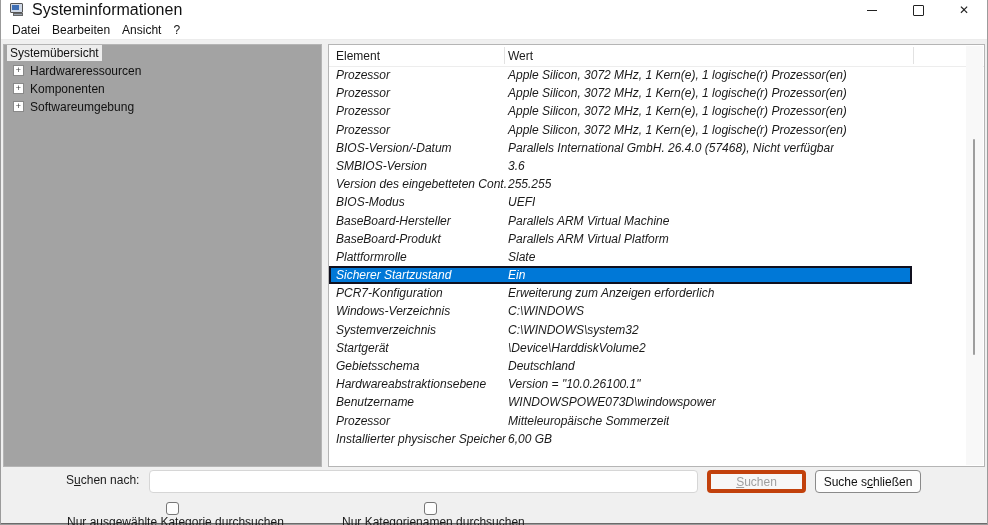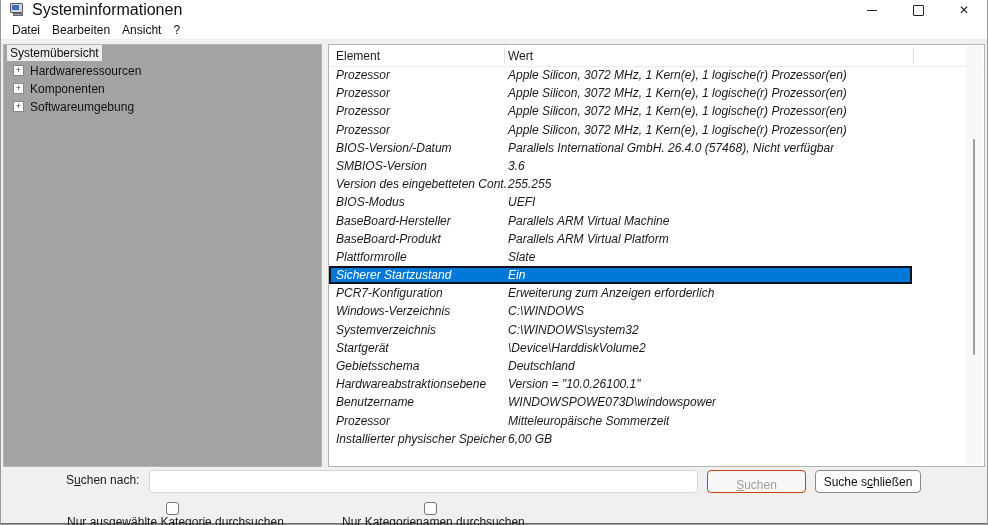--- a/index.html
+++ b/index.html
@@ -39,21 +39,21 @@
   .cell-wert{padding-left:2px;white-space:nowrap;overflow:hidden;}
   .row.selected{width:583px;background:var(--sel-bg,#0078d7);color:var(--sel-fg,#fff);outline:2px solid var(--sel-border,#10101e);outline-offset:-2px;}
   .scroll-track{position:absolute;top:1px;bottom:1px;right:1px;width:17px;background:#f8f8f8;}
   .scroll-thumb{position:absolute;right:8px;top:93px;width:2px;height:216px;background:#9e9e9e;border-radius:1px;}
 
   
   .bottombar{position:absolute;left:1px;right:1px;top:467px;height:56px;background:#f0f0f0;}
   .search-label{position:absolute;left:65px;top:6px;}
   .search-input{position:absolute;left:148px;top:3px;width:549px;height:23px;box-sizing:border-box;background:#fff;border:1px solid #d6d6d6;border-radius:4px;font-family:inherit;font-size:12px;padding:0 6px;}
   .btn{position:absolute;top:3px;height:23px;box-sizing:border-box;border-radius:4px;font-size:12px;display:flex;align-items:center;justify-content:center;}
-  .btn-search{left:706px;width:99px;background:#f7f7f7;border:1px solid #c2410c;color:#9f9f9f;align-items:flex-end;}
+  .btn-search{left:706px;width:99px;background:#f7f7f7;border:4px solid #c2410c;color:#9f9f9f;}
   .btn-close{left:814px;width:106px;background:#fdfdfd;border:1px solid #8a8a8a;color:#111;text-align:right;}
   .cb-row{position:absolute;top:35px;left:0;right:0;height:16px;}
   .cb-group{position:absolute;display:flex;align-items:center;flex-direction:column;}
   .cb1{left:66px;} .cb2{left:341px;}
   .checkbox{width:13px;height:13px;box-sizing:border-box;border:1px solid #767676;border-radius:3px;background:#fdfdfd;margin-right:6px;flex:0 0 auto;}
   .u{text-decoration:underline;}
 
   
   .mon{position:absolute;left:0;top:0;width:13px;height:10px;border:1px solid #555;background:#cfd8e6;border-radius:1px;box-sizing:border-box;}
   .scr{position:absolute;left:2px;top:2px;width:7px;height:5px;background:#3f6fb5;}

